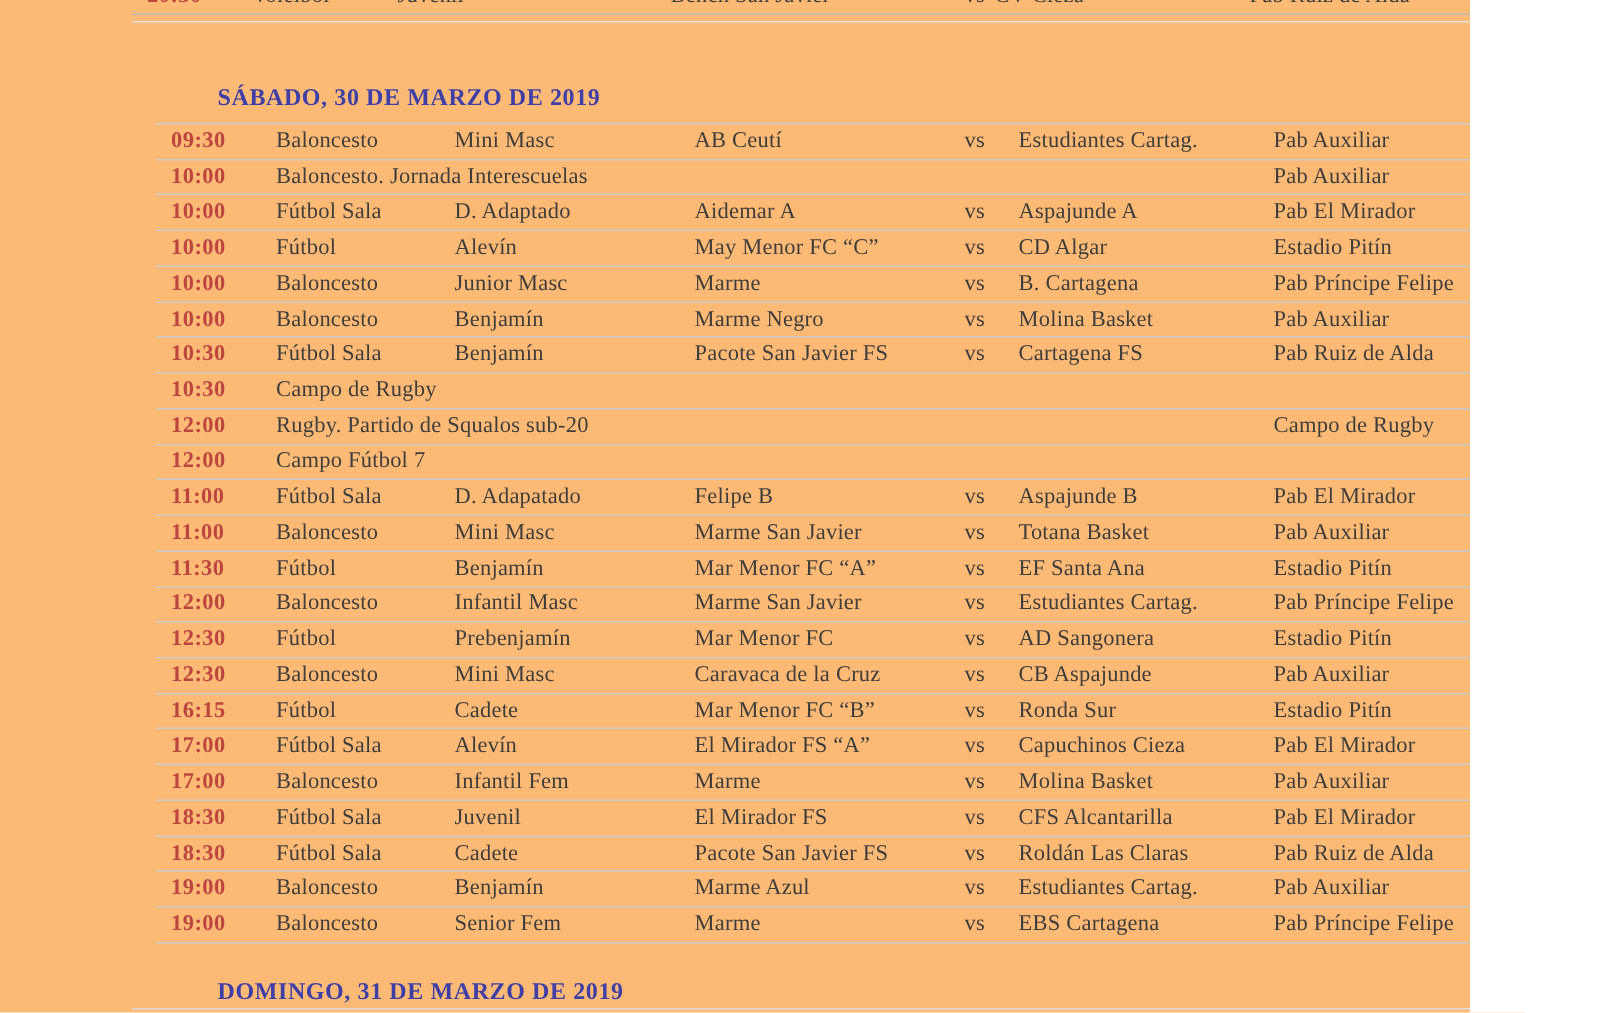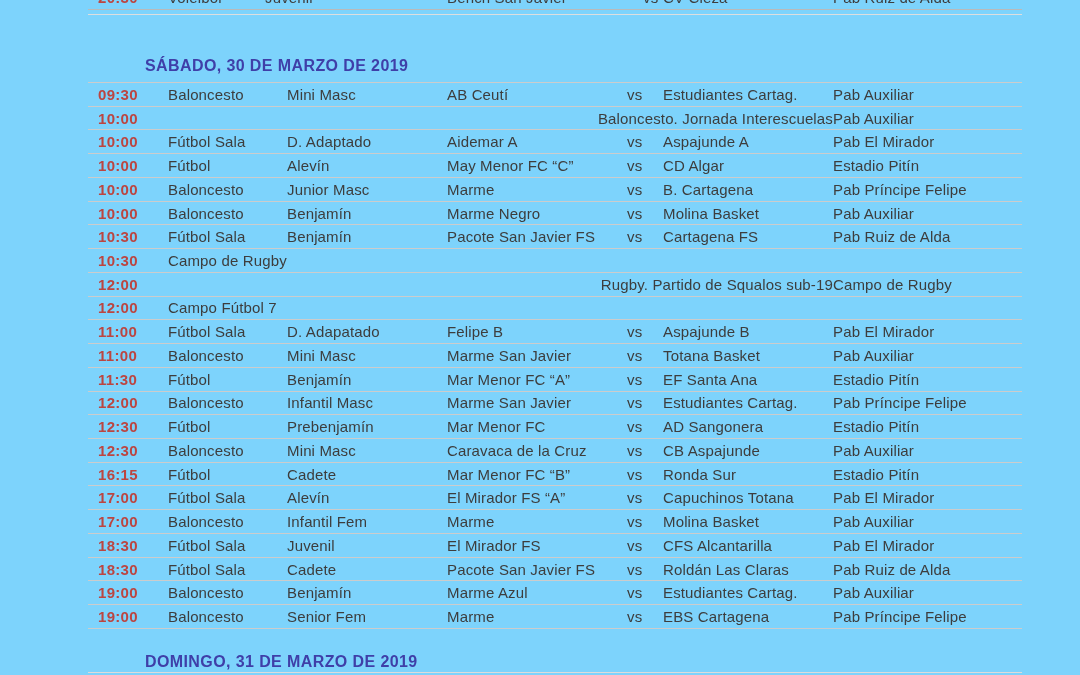--- a/index.html
+++ b/index.html
@@ -1,21 +1,21 @@
 <!DOCTYPE html>
 <html><head>
 <meta charset="utf-8">
 <style>
   html,body { margin:0; padding:0; background:#ffffff; }
   #frame {
     position:relative;
-    width:1080px; height:675px;
-    background:#7dd3fc;
+    width:980px; height:675px;
+    background:#fdba74;
     overflow:hidden;
-    font-family:Liberation Sans, sans-serif;
+    font-family:Liberation Serif, serif;
     color:var(--body, #3d3d3d);
   }
   .row {
     display:grid;
     grid-template-columns:80px 119px 160px 180px 36px 170px 189px;
     height:23.74px;
     box-sizing:border-box;
     border-bottom:1px solid var(--line, #cccccc);
     align-items:center;
     font-size:15px;
@@ -26,36 +26,36 @@
   .toprow {
     grid-template-columns:80px 97px 182px 196px 20px 170px 189px;
     border-bottom:1px solid #b9b9b9;
   }
   .time {
     color:var(--red, #bc4540);
     font-weight:bold;
     padding-left:10px;
     letter-spacing:0.3px;
   }
-  .merged { grid-column:2 / 7;text-align:right; }
+  .merged { grid-column:2 / 7; }
   #top-partial-table { position:absolute; left:88px; top:-14px; width:934px; }
   #top-extra-line { position:absolute; left:88px; top:14px; width:934px; height:0; border-top:1px solid #dedede; }
   .date-header {
     position:absolute;
     left:145px;
     font-size:16px;
     font-weight:bold;
     letter-spacing:0.4px;
     color:var(--blue, #3f3fa8);
     white-space:nowrap;
   }
   #saturday-header { top:57px; }
   #sunday-header  { top:653px; }
   #main-table {
-    position:absolute; left:88px; top:82px; width:934px;
+    position:absolute; left:104px; top:82px; width:934px;
     border-top:1px solid var(--line, #cccccc);
   }
   #bottom-faint-line { position:absolute; left:88px; top:672px; width:934px; height:0; border-top:1px solid #dcdcdc; }
 </style>
 </head>
 <body>
 
 <div id="frame" style="--red: #bc4540; --blue: #3f3fa8; --body: #3d3d3d; --line: #cccccc;">
 
   <div id="top-partial-table">
@@ -133,21 +133,21 @@
           <div>vs</div>
           <div>Cartagena FS</div>
           <div>Pab Ruiz de Alda</div>
         </div>
         <div class="row">
           <div class="time">10:30</div>
           <div>Campo de Rugby</div>
         </div>
         <div class="row">
           <div class="time">12:00</div>
-          <div class="merged">Rugby. Partido de Squalos sub-19</div>
+          <div class="merged">Rugby. Partido de Squalos sub-20</div>
           <div>Campo de Rugby</div>
         </div>
         <div class="row">
           <div class="time">12:00</div>
           <div>Campo Fútbol 7</div>
         </div>
         <div class="row">
           <div class="time">11:00</div>
           <div>Fútbol Sala</div>
           <div>D. Adapatado</div>
@@ -209,21 +209,21 @@
           <div>vs</div>
           <div>Ronda Sur</div>
           <div>Estadio Pitín</div>
         </div>
         <div class="row">
           <div class="time">17:00</div>
           <div>Fútbol Sala</div>
           <div>Alevín</div>
           <div>El Mirador FS “A”</div>
           <div>vs</div>
-          <div>Capuchinos Totana</div>
+          <div>Capuchinos Cieza</div>
           <div>Pab El Mirador</div>
         </div>
         <div class="row">
           <div class="time">17:00</div>
           <div>Baloncesto</div>
           <div>Infantil Fem</div>
           <div>Marme</div>
           <div>vs</div>
           <div>Molina Basket</div>
           <div>Pab Auxiliar</div>

